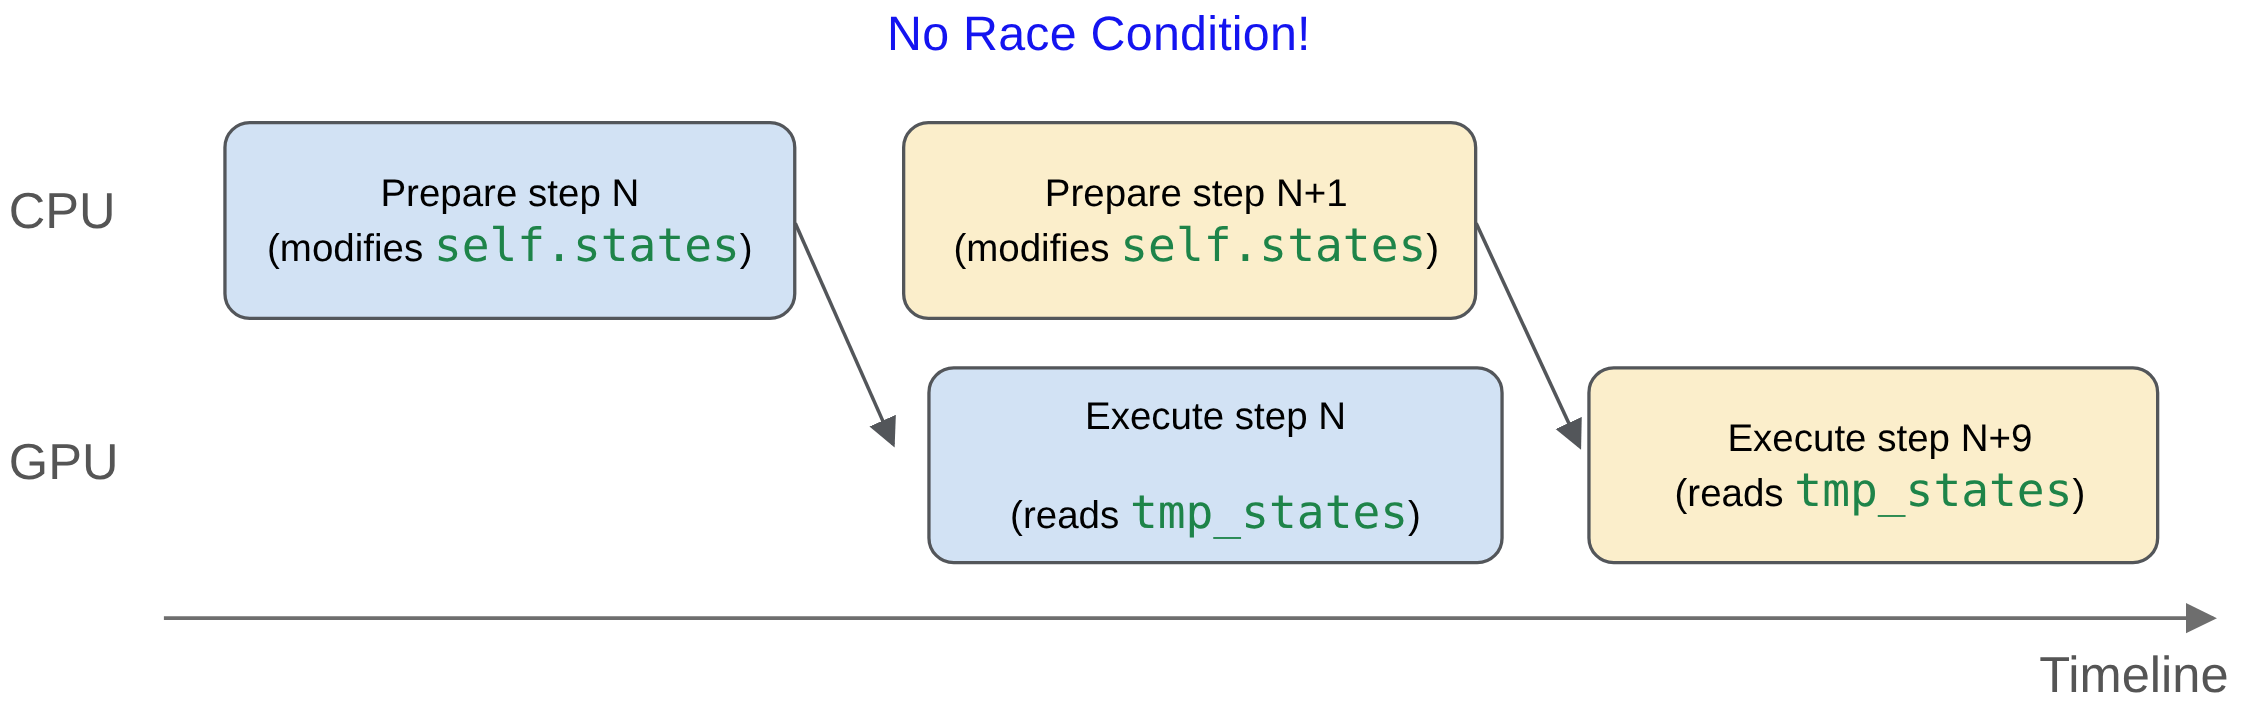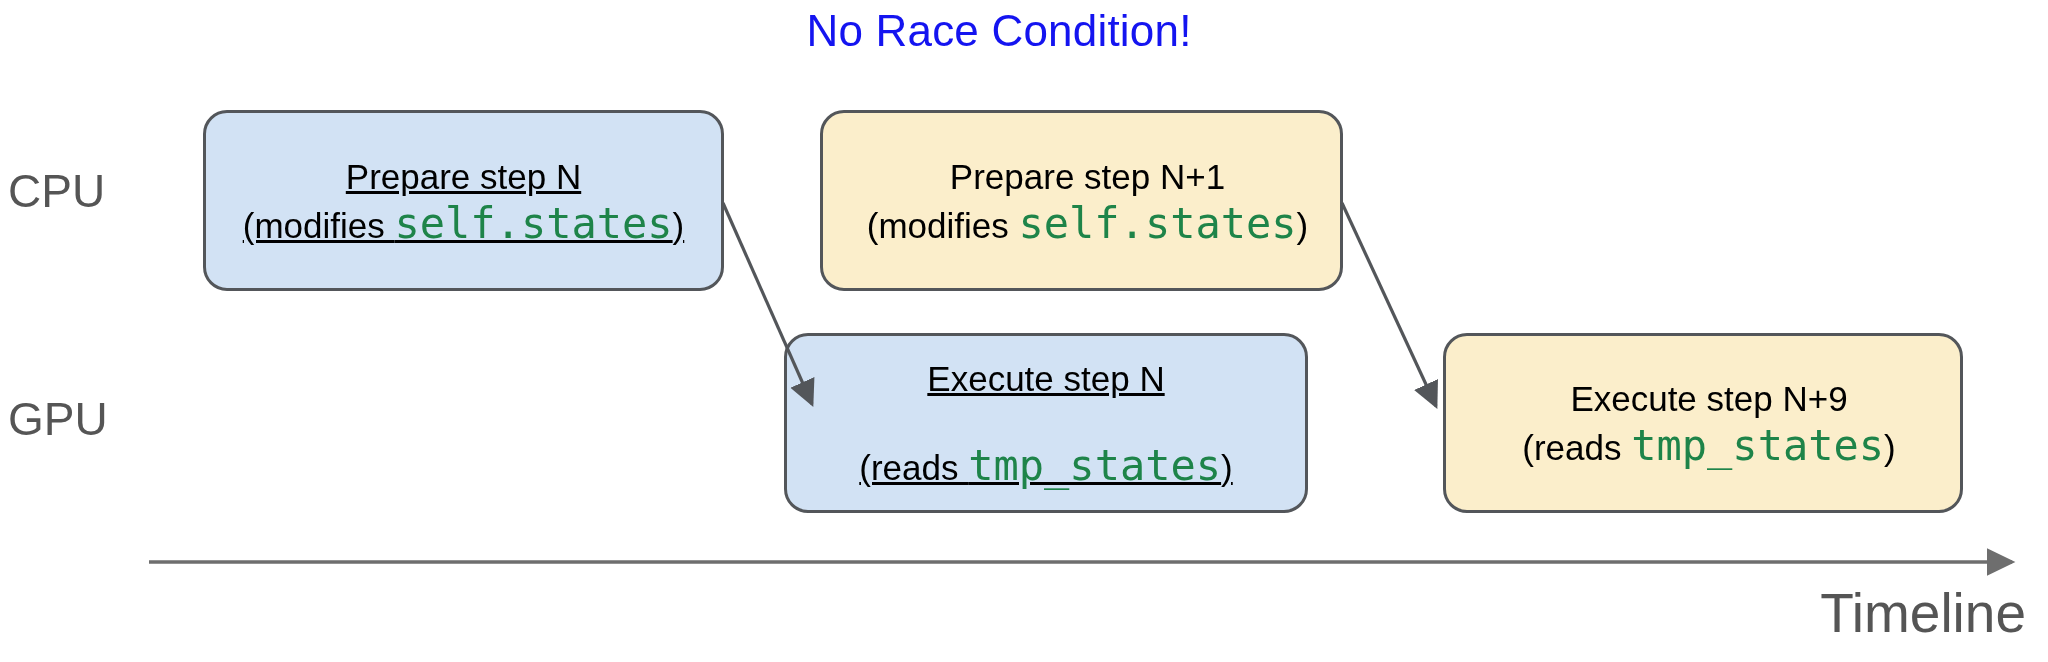--- a/index.html
+++ b/index.html
@@ -50,55 +50,55 @@
     position: absolute;
     box-sizing: border-box;
     border: 3px solid #53565a;
     border-radius: 24px;
     display: flex;
     flex-direction: column;
     align-items: center;
     justify-content: center;
     text-align: center;
   }
-  .task-box.blue   { background: #d2e2f4; text-decoration: underline; }
+  .task-box.blue   { background: #d2e2f4; }
   .task-box.cream  { background: #fbeecb; padding-left: 12px; }
 
   .task-line {
     font-size: 35px;
     line-height: 47px;
     color: #000000;
     white-space: nowrap;
   }
   .code {
     font-family: "DejaVu Sans Mono", "Liberation Mono", monospace;
     font-size: 42px;
     color: #1e8449;
   }
 
   #box-prepare-n      { left: 203px;  top: 110px; width: 521px; height: 181px; }
   #box-prepare-n1     { left: 820px;  top: 110px; width: 523px; height: 181px; }
-  #box-execute-n      { left: 784px;  top: 333px; width: 524px; height: 180px; gap: 40px; }
+  #box-execute-n      { left: 843px;  top: 333px; width: 524px; height: 180px; gap: 40px; }
   #box-execute-n1     { left: 1443px; top: 333px; width: 520px; height: 180px; }
 
   
   #arrow-layer {
     position: absolute;
     left: 0; top: 0;
     width: 2048px;
     height: 662px;
     pointer-events: none;
   }
 
   
   #timeline-label {
     position: absolute;
     right: 22px;
     top: 588px;
-    font-size: 55px;
+    font-size: 46px;
     line-height: 50px;
     color: #555555;
     white-space: nowrap;
   }
 </style>
 </head>
 <body>
 
 <div id="stage">
 

